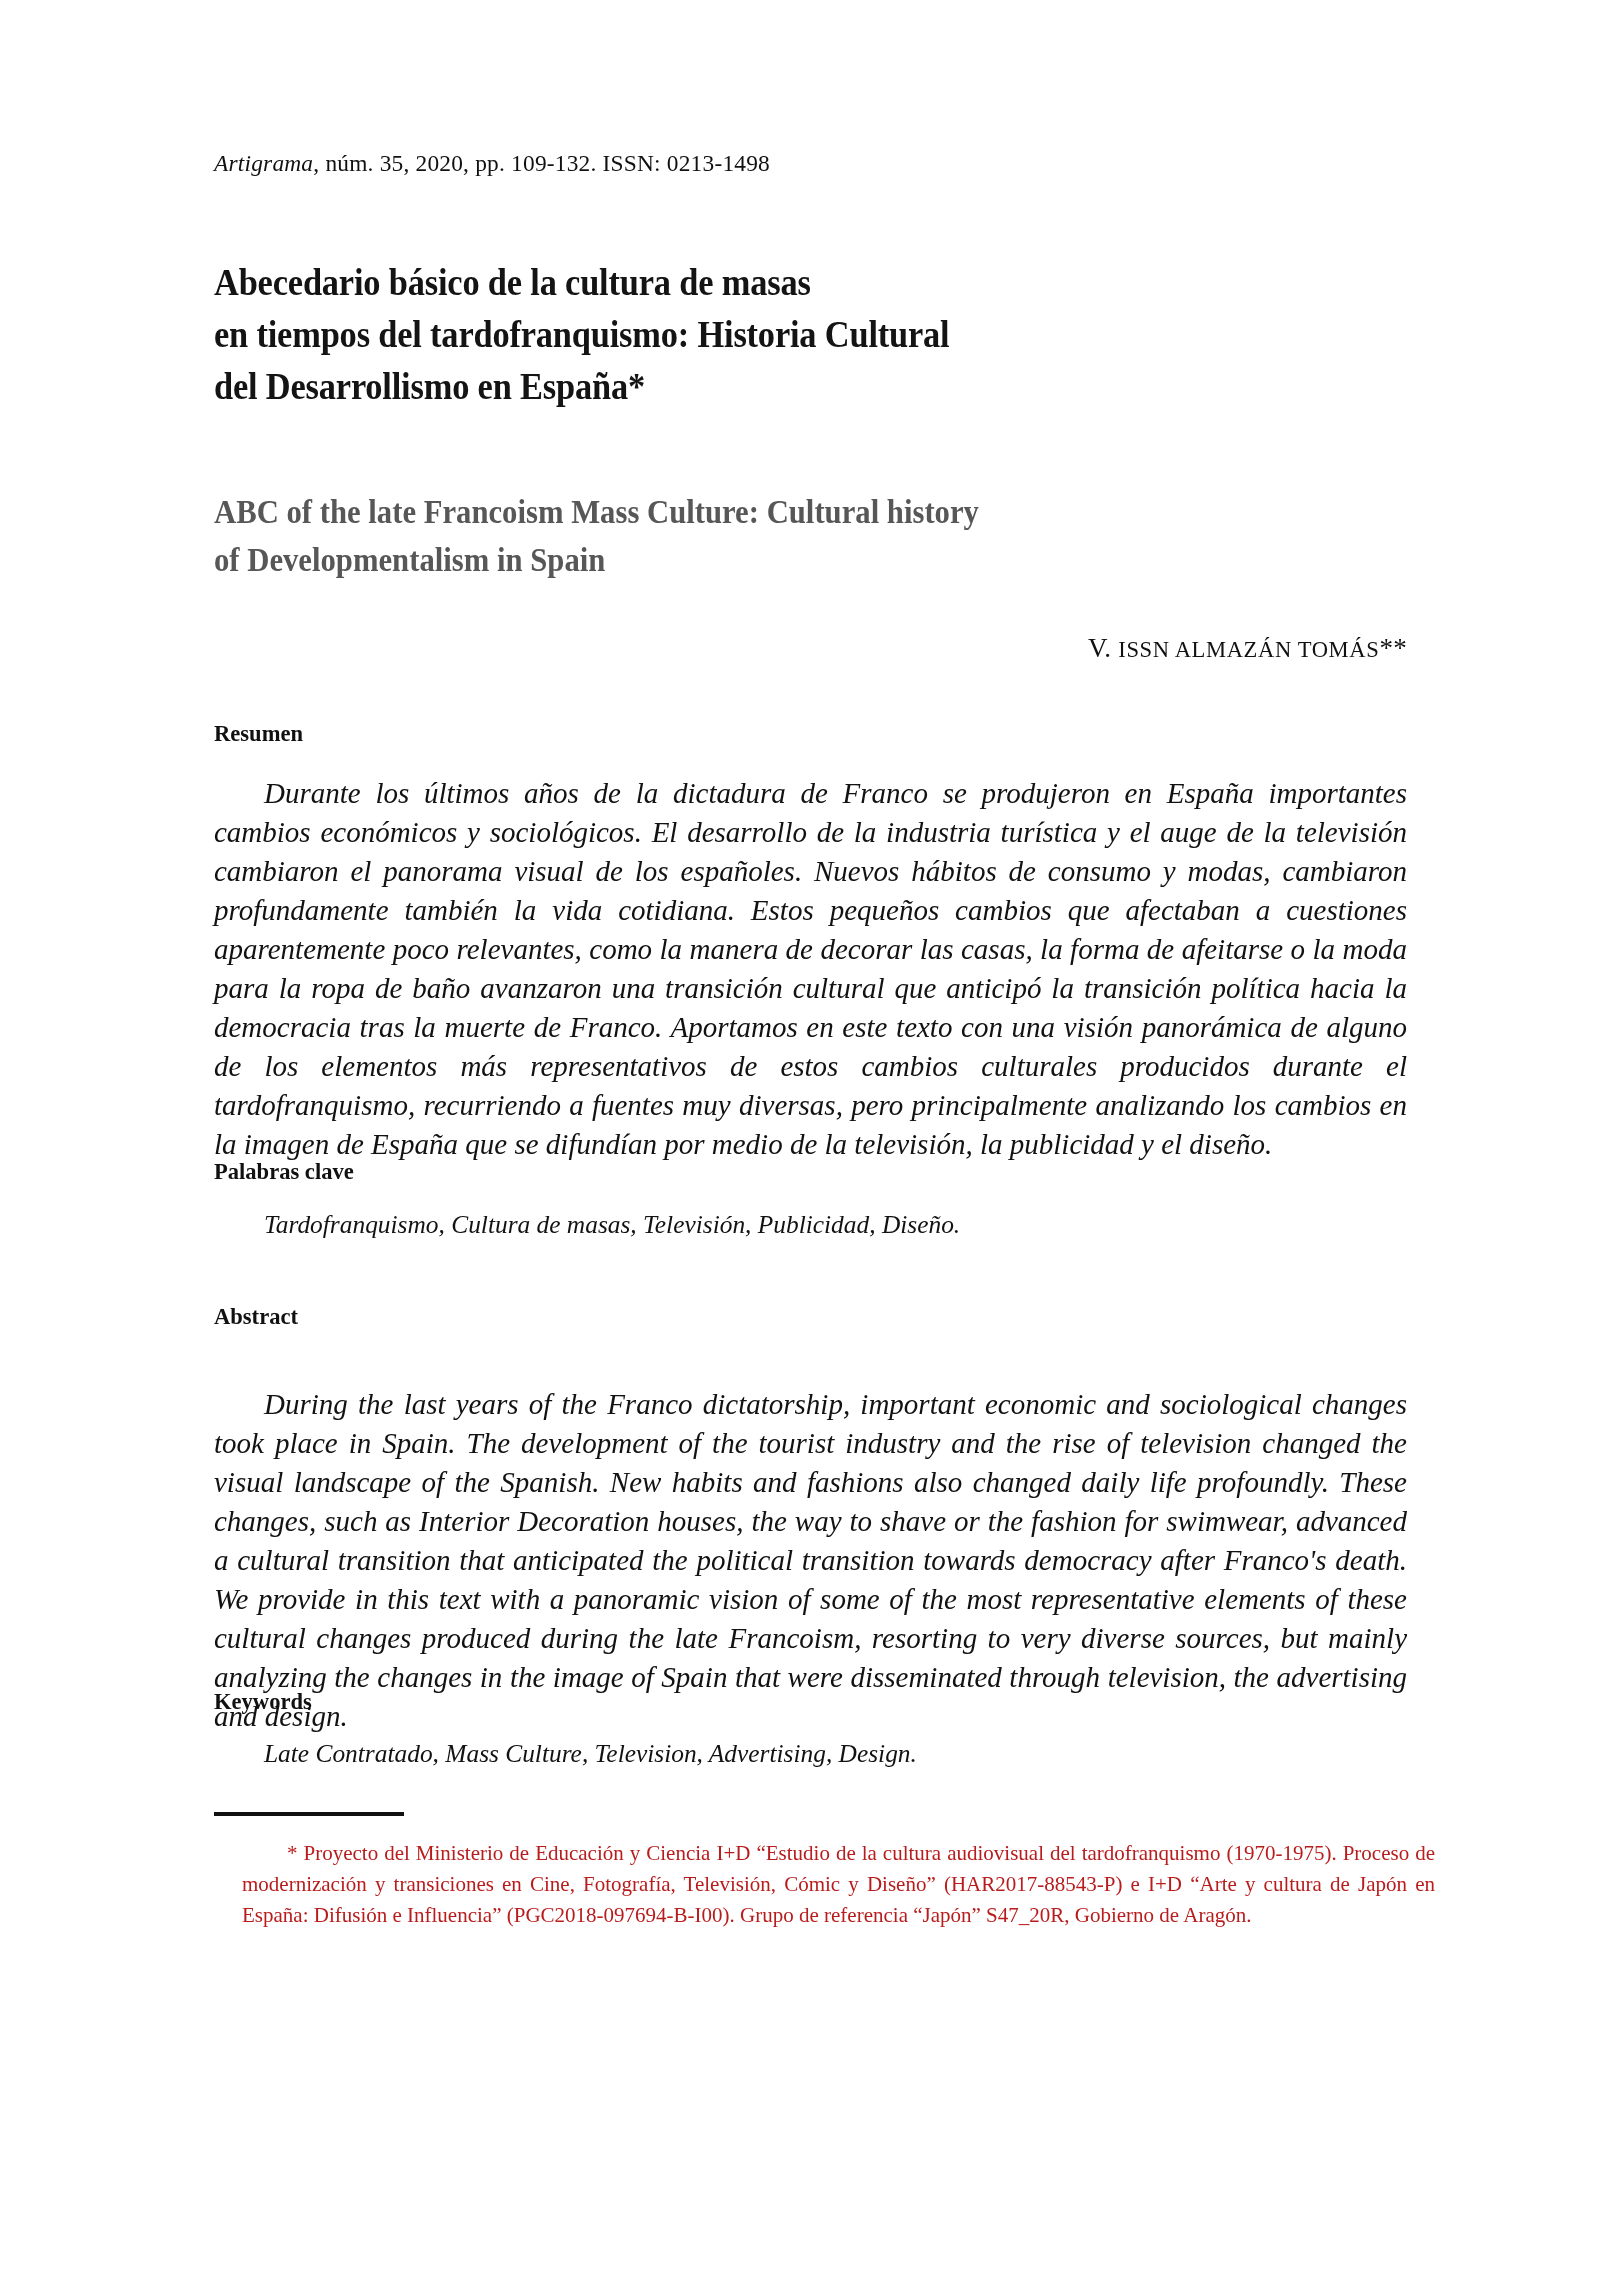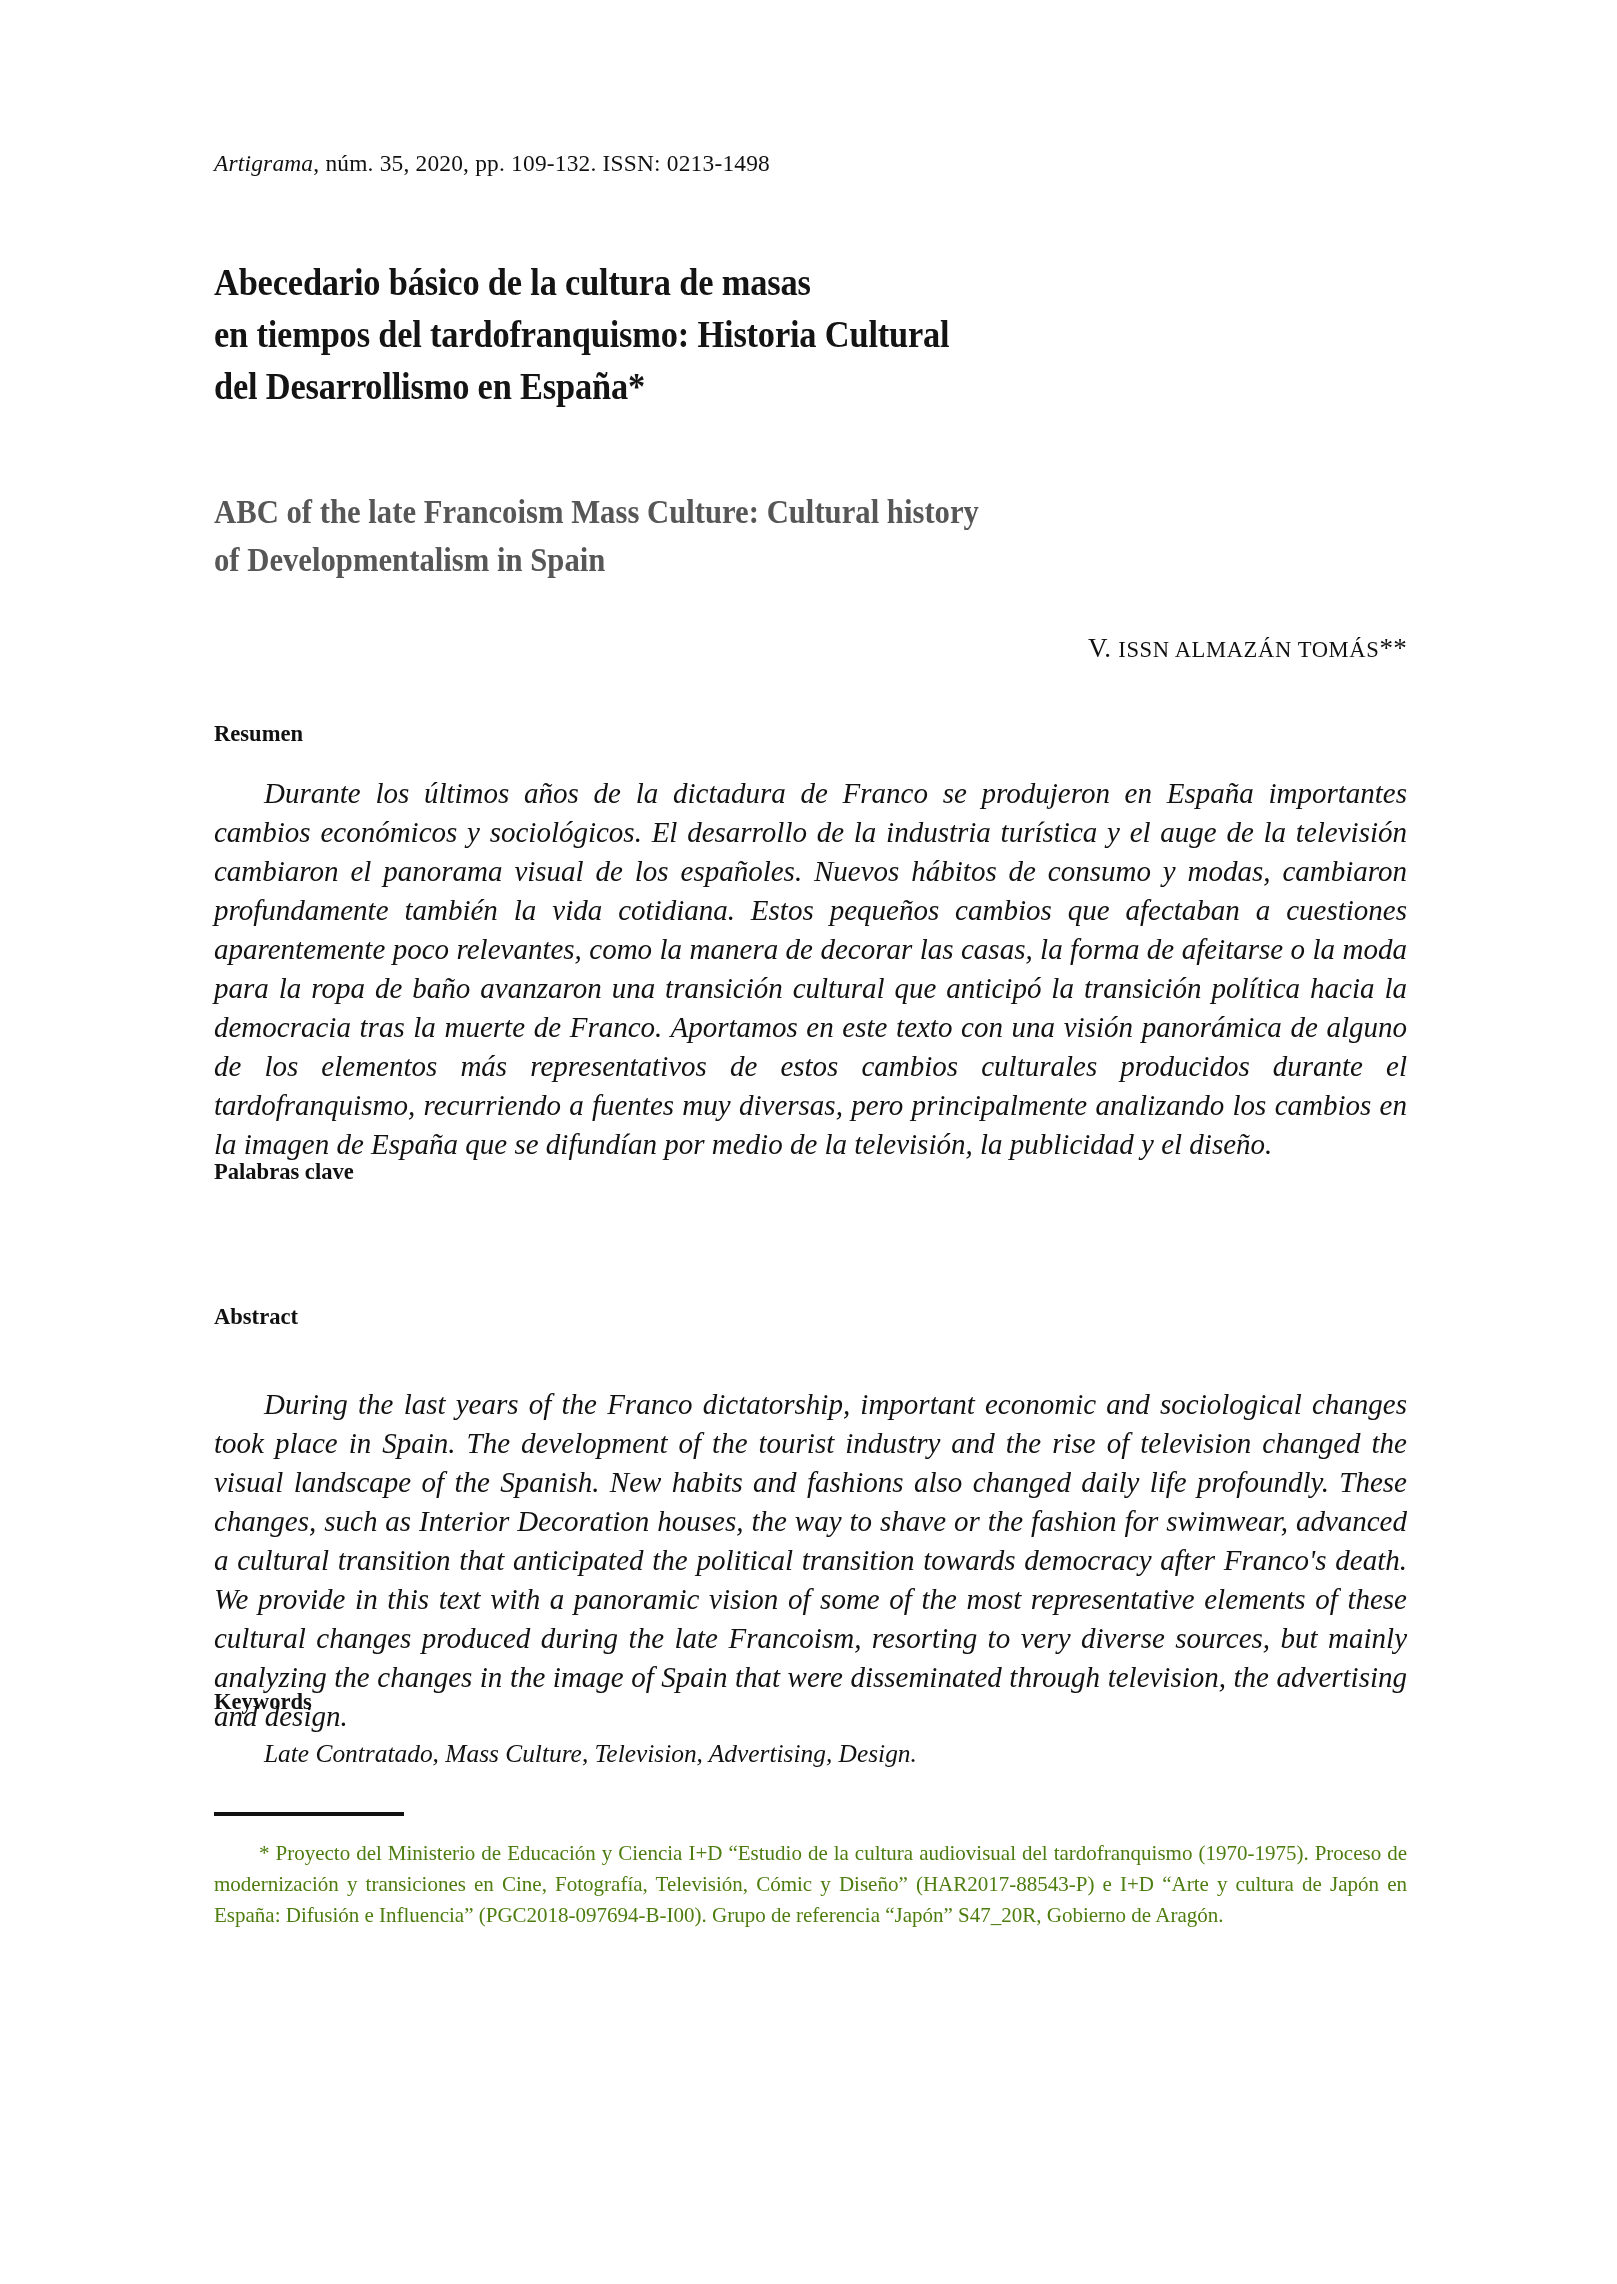--- a/index.html
+++ b/index.html
@@ -124,21 +124,22 @@
     background: #111;
   }
 
   
   .footnotes {
     top: 1838px;
     font-size: 21px;
     line-height: 31px;
     text-align: justify;
     text-justify: inter-word;
-    color: #4d7c0f;
+    color: #b91c1c;
+    margin-left: 28px;
   }
   .footnotes p {
     margin: 0;
     text-indent: 45px;
   }
 </style>
 </head>
 <body>
 
 <div class="page">
@@ -157,20 +158,21 @@
     <span class="ln">ABC of the late Francoism Mass Culture: Cultural history</span>
     <span class="ln">of Developmentalism in Spain</span>
   </h2>
 
   <div class="block author"><span>V. </span><span class="sc">ISSN ALMAZÁN TOMÁS</span><span>**</span></div>
 
   <div class="block heading" id="h-resumen">Resumen</div>
   <div class="block abstract" id="p-resumen">Durante los últimos años de la dictadura de Franco se produjeron en España importantes cambios económicos y sociológicos. El desarrollo de la industria turística y el auge de la televisión cambiaron el panorama visual de los españoles. Nuevos hábitos de consumo y modas, cambiaron profundamente también la vida cotidiana. Estos pequeños cambios que afectaban a cuestiones aparentemente poco relevantes, como la manera de decorar las casas, la forma de afeitarse o la moda para la ropa de baño avanzaron una transición cultural que anticipó la transición política hacia la democracia tras la muerte de Franco. Aportamos en este texto con una visión panorámica de alguno de los elementos más representativos de estos cambios culturales producidos durante el tardofranquismo, recurriendo a fuentes muy diversas, pero principalmente analizando los cambios en la imagen de España que se difundían por medio de la televisión, la publicidad y el diseño.</div>
 
   <div class="block heading" id="h-palabras">Palabras clave</div>
+  <div class="block kwline" id="p-palabras">Tardofranquismo, Cultura de masas, Televisión, Publicidad, Diseño.</div>
 
   <div class="block heading" id="h-abstract">Abstract</div>
   <div class="block abstract" id="p-abstract">During the last years of the Franco dictatorship, important economic and sociological changes took place in Spain. The development of the tourist industry and the rise of television changed the visual landscape of the Spanish. New habits and fashions also changed daily life profoundly. These changes, such as Interior Decoration houses, the way to shave or the fashion for swimwear, advanced a cultural transition that anticipated the political transition towards democracy after Franco's death. We provide in this text with a panoramic vision of some of the most representative elements of these cultural changes produced during the late Francoism, resorting to very diverse sources, but mainly analyzing the changes in the image of Spain that were disseminated through television, the advertising and design.</div>
 
   <div class="block heading" id="h-keywords">Keywords</div>
   <div class="block kwline" id="p-keywords">Late Contratado, Mass Culture, Television, Advertising, Design.</div>
 
   <div class="fnrule"></div>
 
   <div class="block footnotes">

